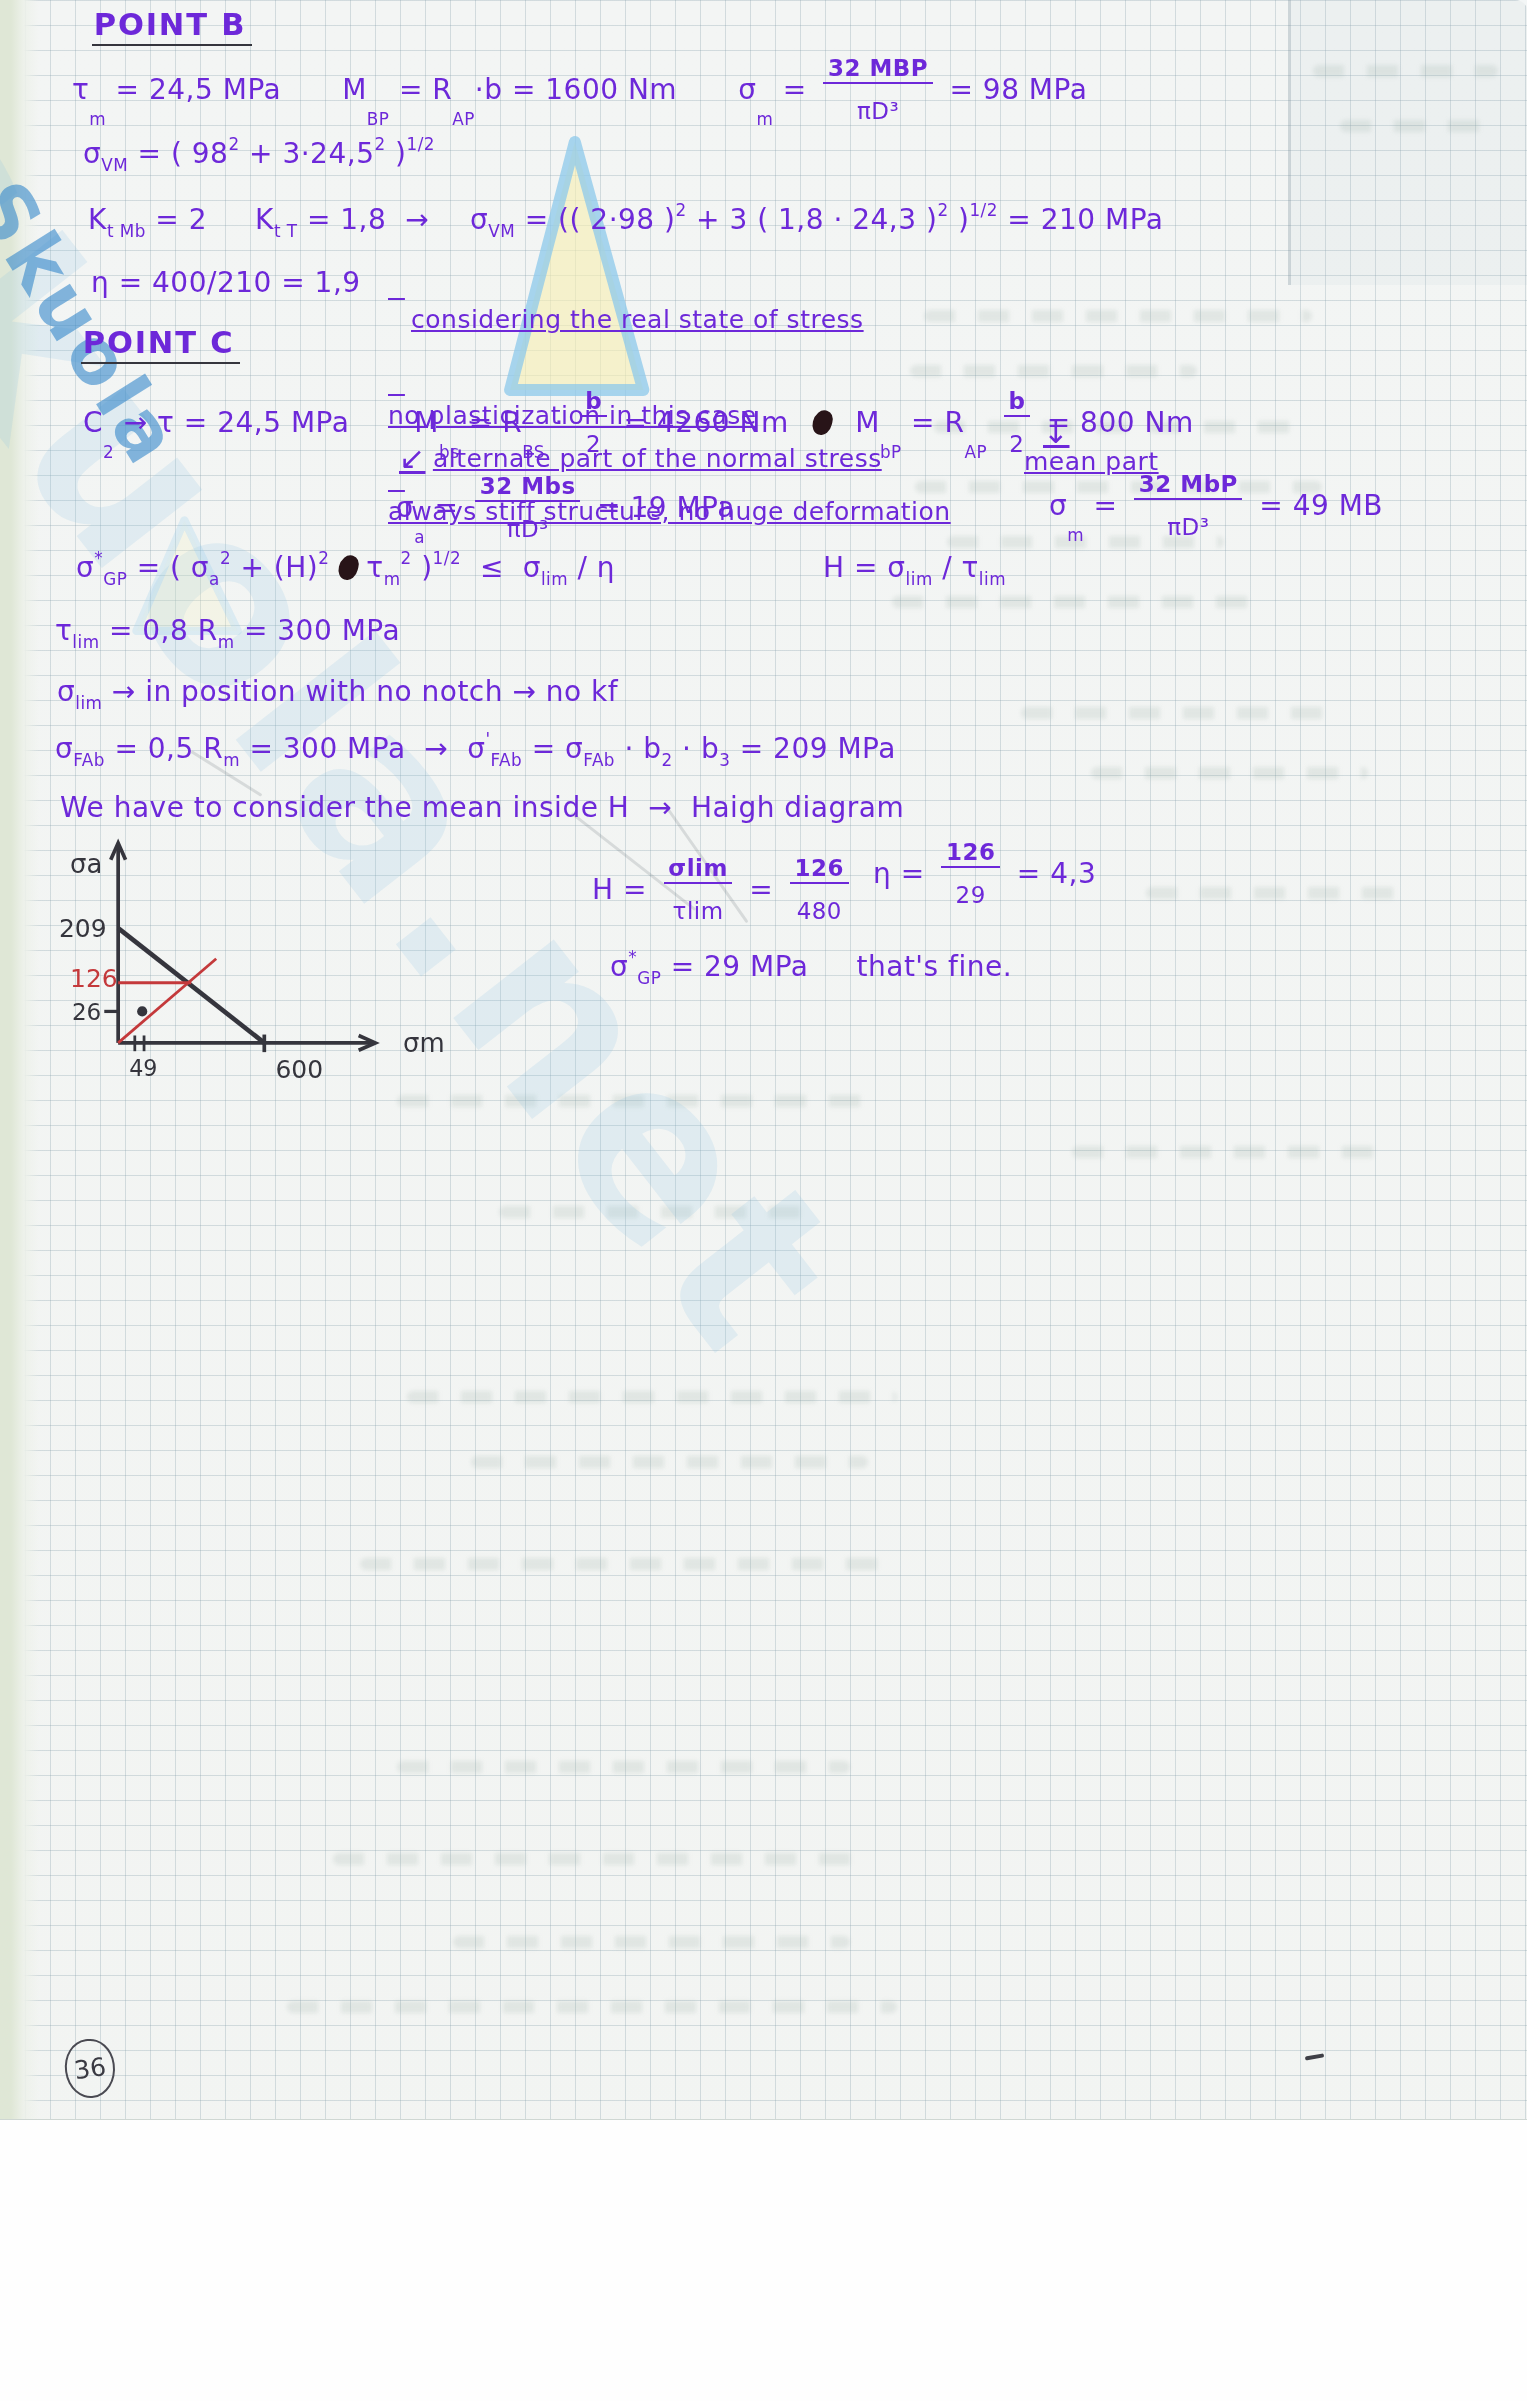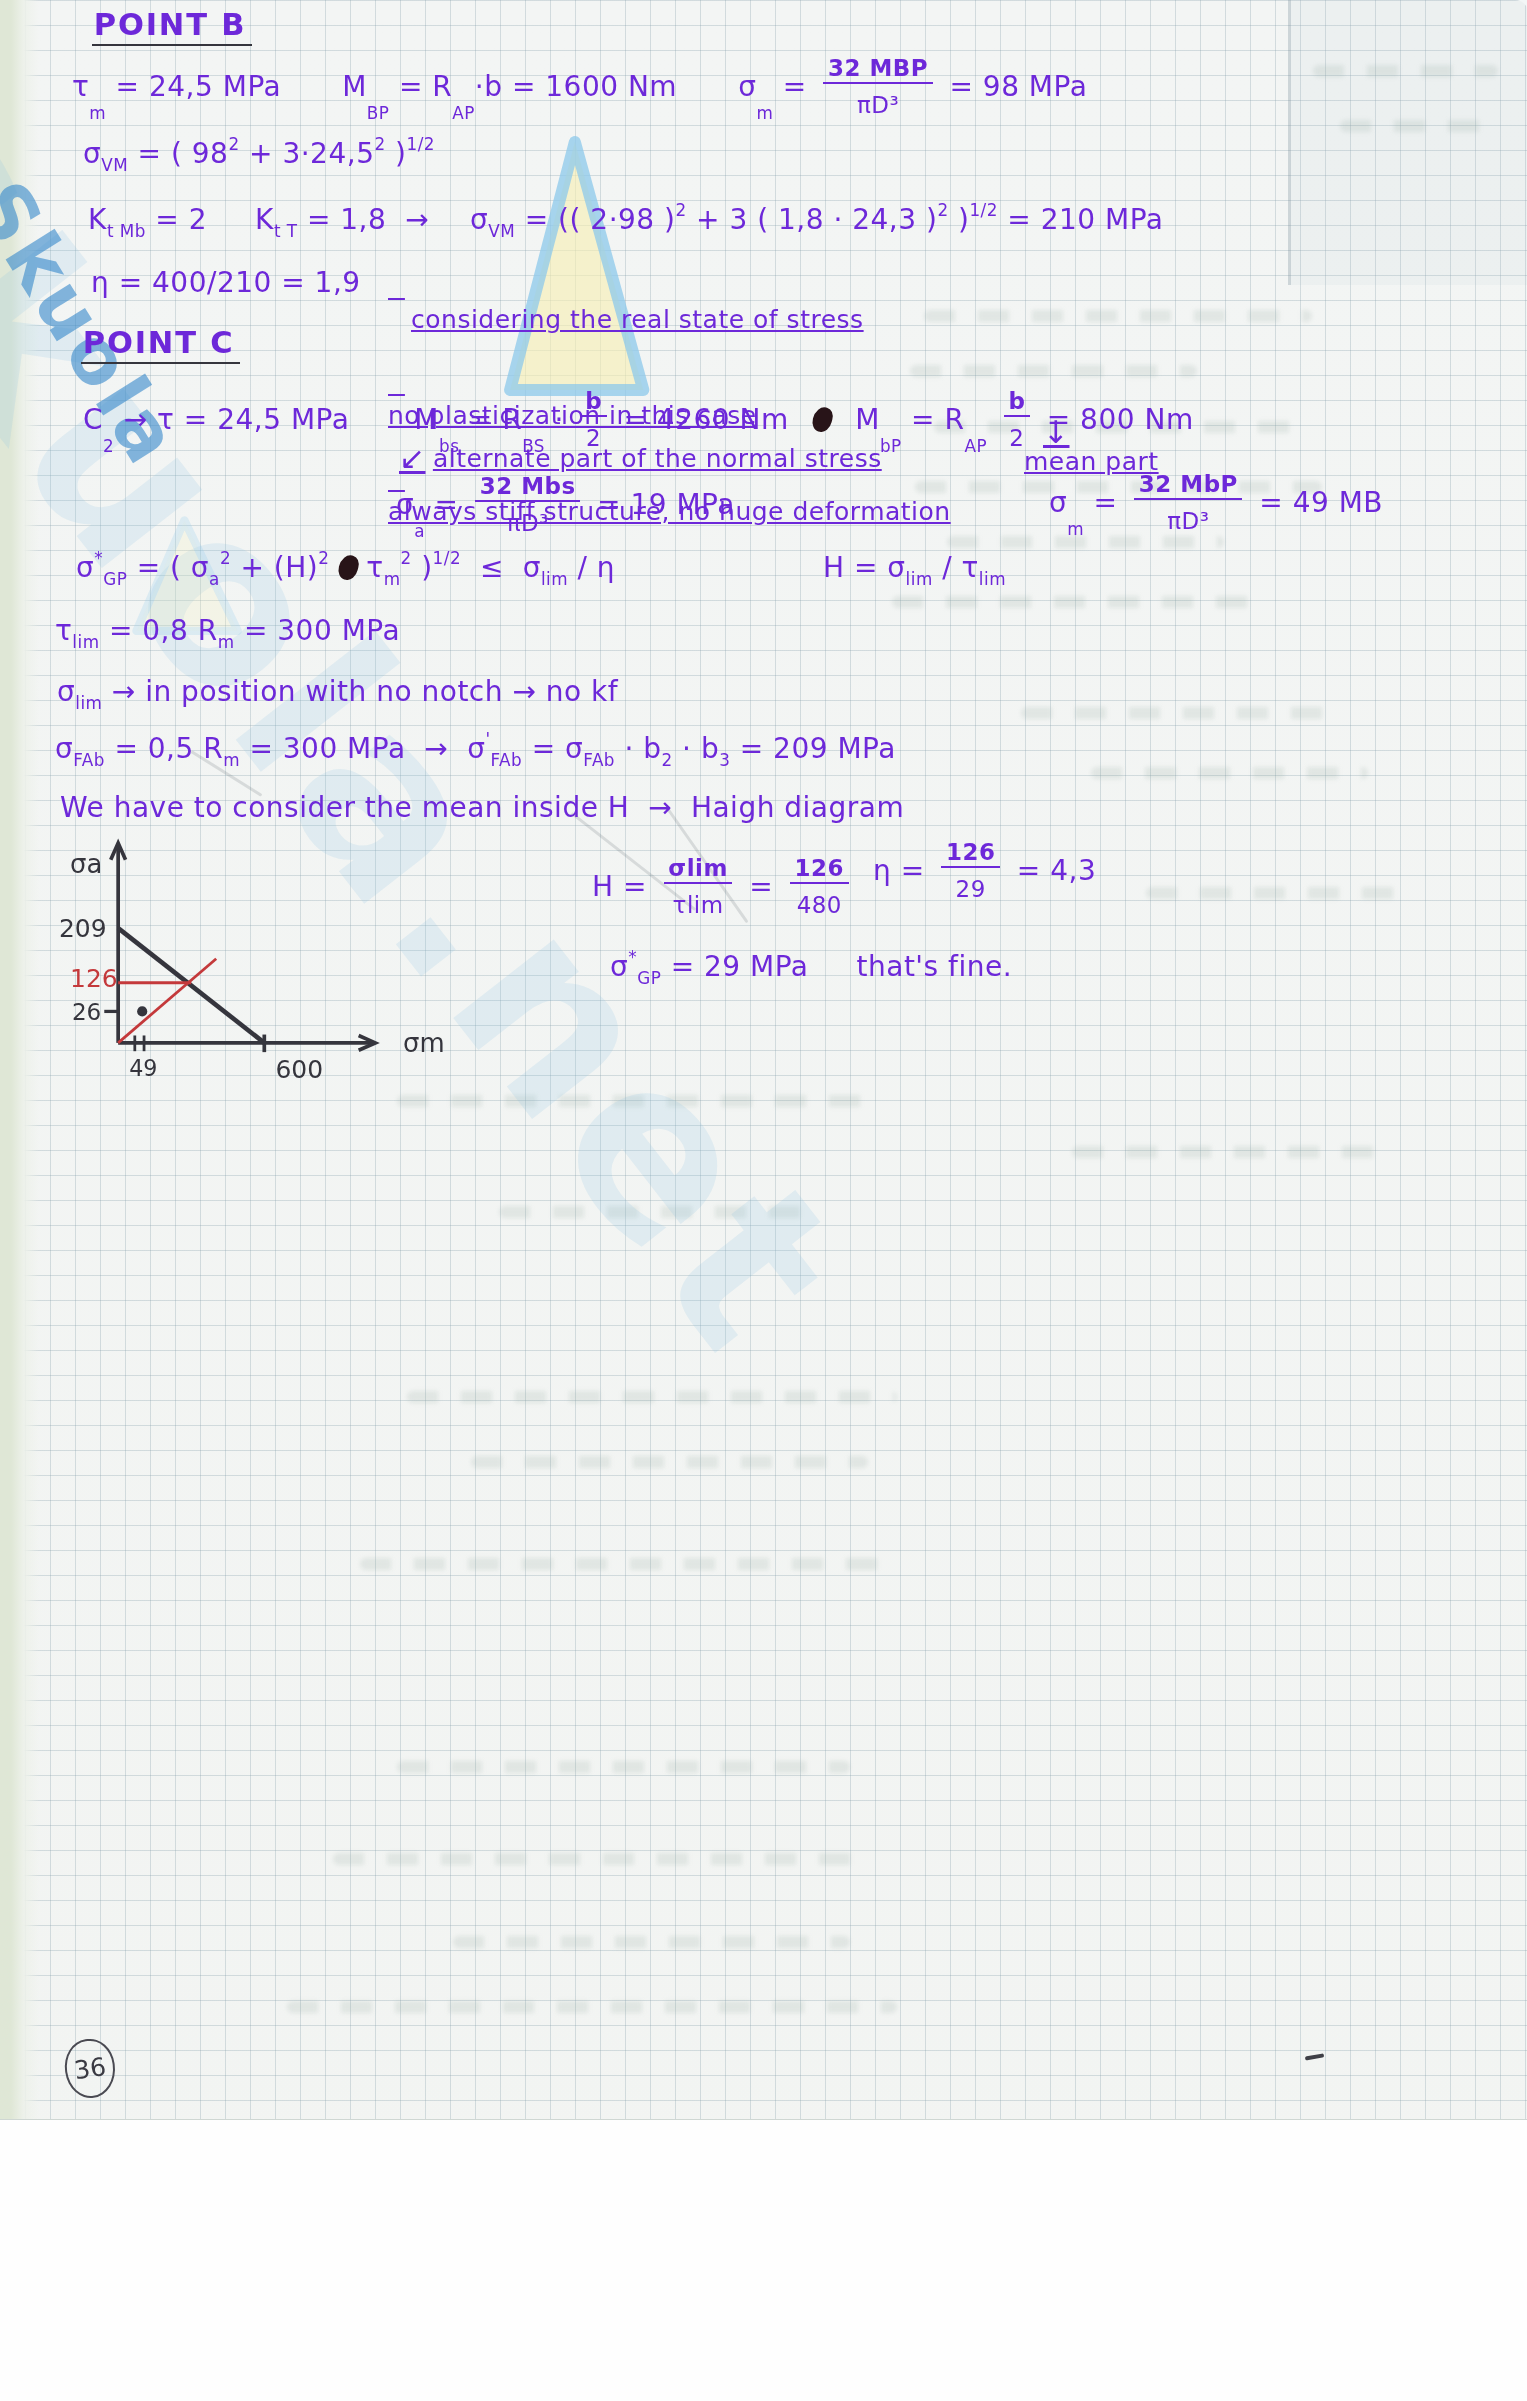--- a/index.html
+++ b/index.html
@@ -47,21 +47,21 @@
   .pencil{position:absolute;height:2.8px;border-radius:1.8px;background:rgba(90,100,105,0.18);z-index:1;}
   
   .hand{position:absolute;display:flex;align-items:center;white-space:pre;
     color:#6d28d9;font-size:28px;z-index:5;letter-spacing:0.5px;}
   .hand .sup{align-self:flex-start;font-size:0.60em;margin-top:-2.8px;}
   .hand .sub{align-self:flex-end;font-size:0.60em;margin-bottom:-4.6px;}
   .hand .gap{display:inline-block;height:0.9px;}
   .hand .frac{display:inline-flex;flex-direction:column;align-items:center;
     font-size:0.82em;margin:0 7.4px;line-height:1.15;}
   .hand .frac .num{border-bottom:2.3px solid currentColor;padding:0 4.6px 0.9px;font-weight:bold;}
-  .hand .frac .den{padding-top:8px;}
+  .hand .frac .den{padding-top:14px;}
   .hand .blob{display:inline-block;width:18.5px;height:25px;background:#281418;
     border-radius:62% 45% 55% 50%;transform:rotate(14deg);}
   .heading{font-weight:bold;font-size:30.5px;border-bottom:2.8px solid #35353d;
     padding:0 5.5px 1.8px 1.8px;letter-spacing:1.8px;}
   .small{font-size:25px;text-decoration:underline;}
   .notes{display:block;line-height:32px;white-space:pre;}
   .notes .n1{padding-left:23px;}
   .notes span{display:block;}
   .arrow-big{font-size:31px;}
   

